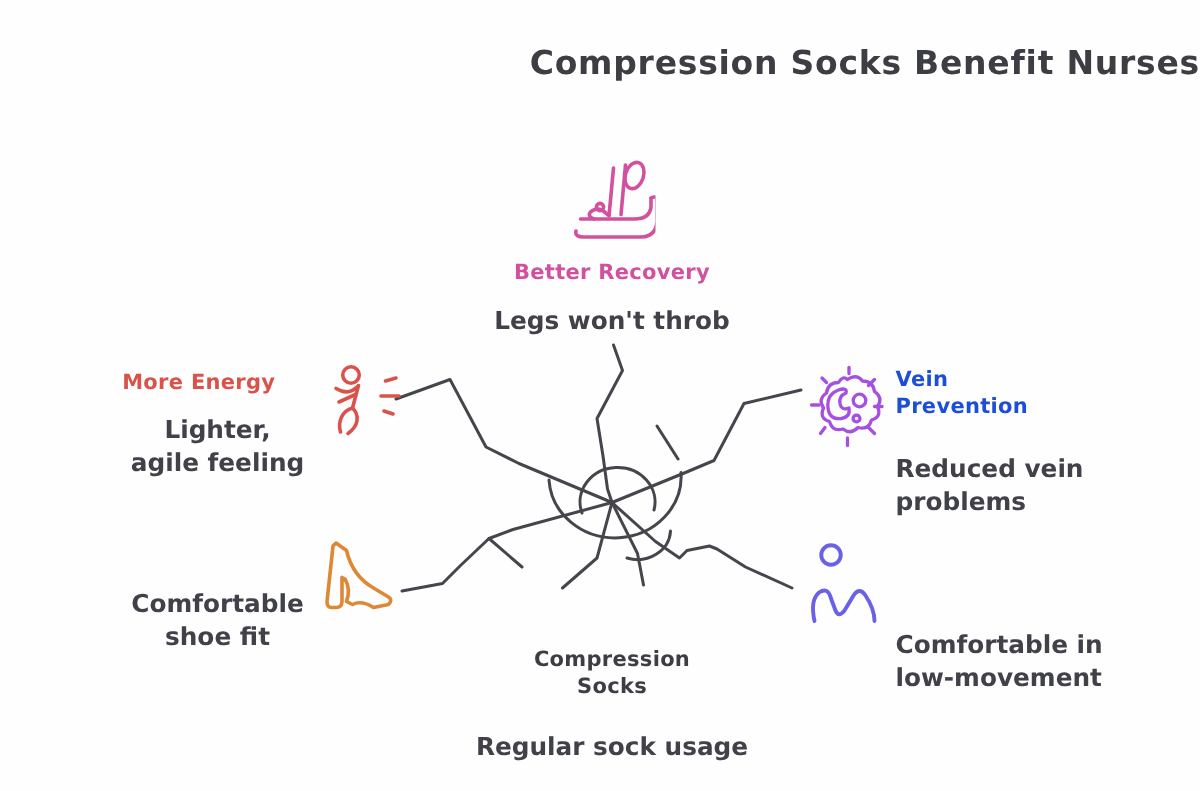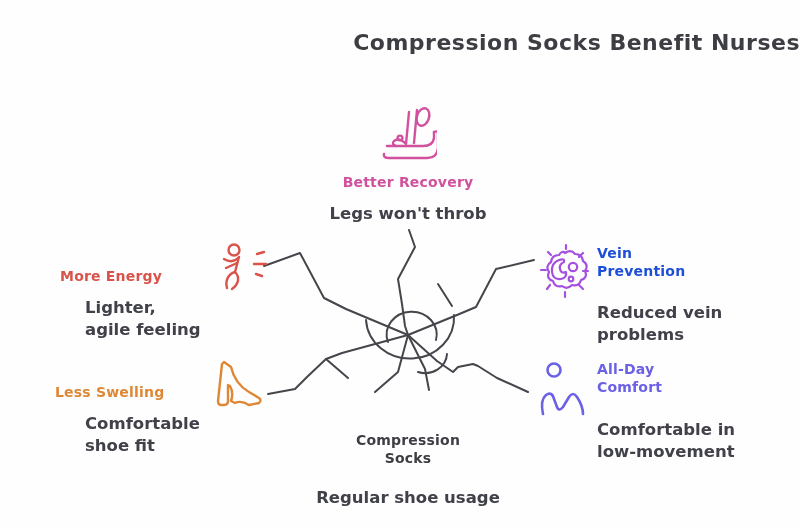--- a/index.html
+++ b/index.html
@@ -11,21 +11,21 @@
     color:#3e3e46;
   }
   .abs { position:absolute; }
   .main-title {
     left:0; top:30px; width:800px; text-align:right;
     font-size:22px; font-weight:700; letter-spacing:.5px; color:#3d3d44;
   }
   .b-title { font-size:14px; font-weight:700; line-height:1.25; letter-spacing:.2px; }
   .b-sub   { font-size:16.5px; line-height:1.34; color:#41414a;font-weight:bold; }
   .ta-c { text-align:center; }
-  .ta-r { text-align:left;margin-top:21px; }
+  .ta-r { text-align:center; }
   .pink   { color:#d1519e; }
   .red    { color:#d9534b; }
   .orange { color:#de8835; }
   .purple { color:#1d4ed8; }
   .indigo { color:#6b61e6; }
   svg { display:block; }
   .stroke { fill:none; stroke-linecap:round; stroke-linejoin:round; }
 </style>
 </head>
 <body>
@@ -73,21 +73,20 @@
       <path d="M24 22 L13 27"></path>
       <path d="M22 31 C15 33 12 40 14 47"></path>
       <path d="M22 31 C27 36 26 43 19 48"></path>
       <path d="M44 13 L51 11"></path>
       <path d="M41 23 L53 23"></path>
       <path d="M43 33 L49 35"></path>
     </g>
   </svg>
   <div class="abs b-sub ta-r" style="left:85px; top:276px; width:120px;">Lighter, agile feeling</div>
 
-  <div class="abs b-title orange ta-r" style="left:55px; top:363px; width:145px;">Less Swelling</div>
   <svg class="abs" style="left:208px; top:356px;" width="54" height="64" viewBox="0 0 54 64">
     <g class="stroke" stroke="#de8835" stroke-width="2.4">
       <path d="M16 6 L23 11 Q27 28 41 36 L51 42 Q54 44 51 47 L41 49 Q33 44 27 47 L23 45 Q26 37 22 30 L20 29 L20 45 Q20 49 16 49 L13 49 Q10 49 10 45 L14 8 Z"></path>
     </g>
   </svg>
   <div class="abs b-sub ta-r" style="left:85px; top:392px; width:120px;">Comfortable shoe fit</div>
 
   <svg class="abs" style="left:537px; top:242px;" width="56" height="58" viewBox="0 0 56 58">
     <g class="stroke" stroke="#a650e0" stroke-width="2.2">
       <path d="M28 11 q6 -4 10 1 q7 0 8 7 q6 4 2 10 q3 7 -4 9 q-2 7 -9 5 q-5 5 -10 1 q-7 2 -9 -5 q-7 -2 -4 -9 q-4 -6 2 -10 q1 -7 8 -7 q3 -5 6 -2 z"></path>
@@ -106,19 +105,18 @@
   </svg>
   <div class="abs b-title purple" style="left:597px; top:245px; width:115px;">Vein Prevention</div>
   <div class="abs b-sub" style="left:597px; top:302px; width:135px;">Reduced vein problems</div>
 
   <svg class="abs" style="left:538px; top:360px;" width="52" height="60" viewBox="0 0 52 60">
     <g class="stroke" stroke="#6b61e6" stroke-width="2.6">
       <circle cx="16" cy="10" r="6.5"></circle>
       <path d="M5 54 Q2 40 8 35 Q14 31 16 39 L19 47 Q21 52 25 47 L31 37 Q35 31 39 37 Q45 46 45 54"></path>
     </g>
   </svg>
-  <div class="abs b-title indigo" style="left:597px; top:361px; width:105px;">All-Day Comfort</div>
   <div class="abs b-sub" style="left:597px; top:419px; width:140px;">Comfortable in low-movement</div>
 
   <div class="abs b-title ta-c" style="left:338px; top:432px; width:140px; color:#3d3d44;">Compression Socks</div>
-  <div class="abs b-sub ta-c" style="left:308px; top:487px; width:200px;">Regular shoe usage</div>
+  <div class="abs b-sub ta-c" style="left:308px; top:487px; width:200px;">Regular sock usage</div>
 
 </div>
 
 </body></html>

